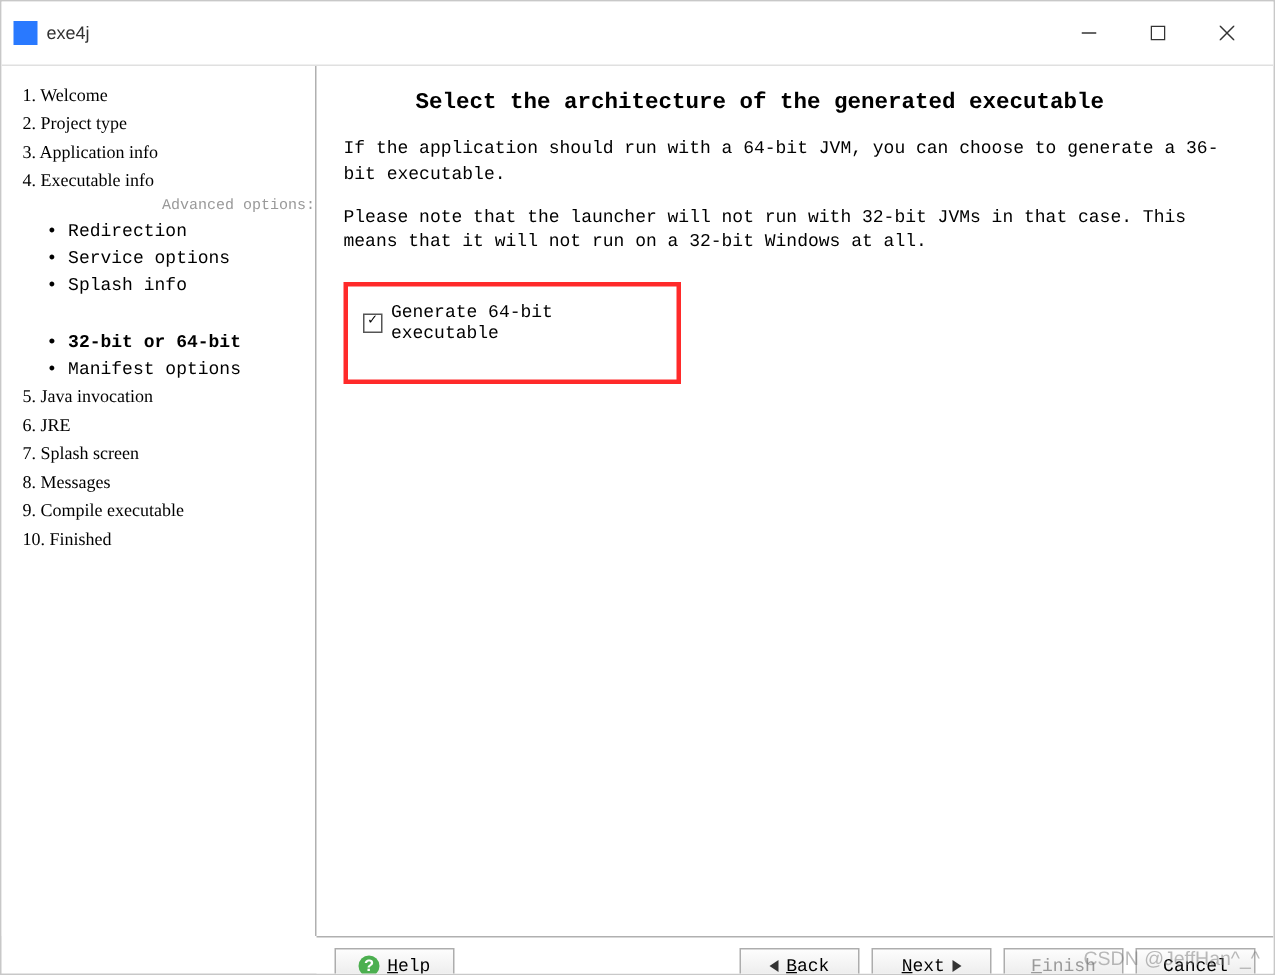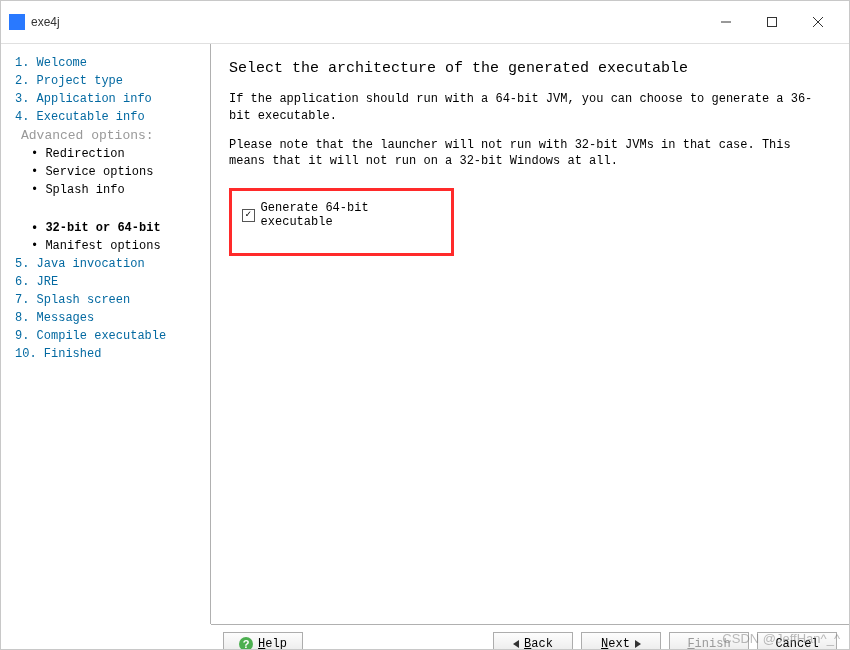--- a/index.html
+++ b/index.html
@@ -43,28 +43,30 @@
     }
     .sidebar {
       width: 210px;
       border-right: 1px solid #b0b0b0;
       padding: 10px 0 0 0;
       position: relative;
       background: #fff;
     }
     .nav-item {
       padding: 2px 0 2px 14px;
-      color: #0369a1;
+      color: #000000;
       cursor: pointer;
       white-space: nowrap;
+      font-family: Liberation Serif, serif;
     }
     .nav-sub-label {
       padding: 2px 0 2px 20px;
       color: #999;
-      font-size: 13px;
+      font-size: 10px;
+      text-align: right;
     }
     .nav-sub-item {
       padding: 2px 0 2px 30px;
       color: #000;
       cursor: pointer;
     }
     .nav-sub-item::before,
     .nav-sub-bullet::before {
       content: "• ";
     }
@@ -74,22 +76,23 @@
     }
     .content {
       flex: 1;
       padding: 16px 18px 10px 18px;
       position: relative;
       display: flex;
       flex-direction: column;
     }
     .content h1 {
       font-size: 15px;
-      font-weight: normal;
+      font-weight: bold;
       margin-bottom: 14px;
+      margin-left: 48px;
     }
     .content p {
       margin-bottom: 12px;
       line-height: 1.4;
     }
     .highlight-box {
       border: 3px solid #ff2a2a;
       padding: 10px 10px 24px 10px;
       width: 225px;
       margin-top: 6px;

